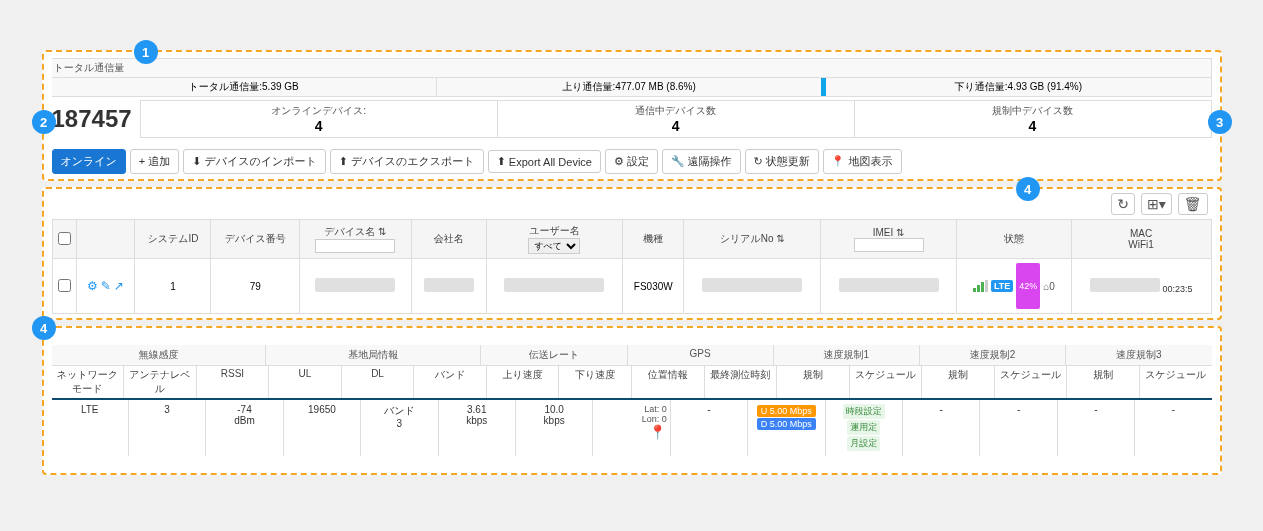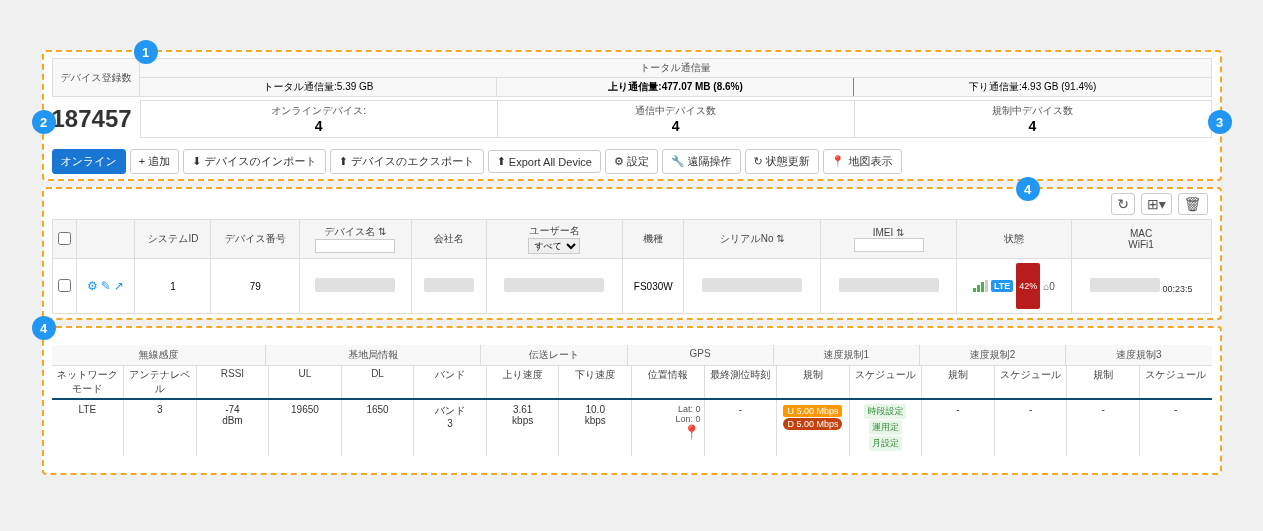--- a/index.html
+++ b/index.html
@@ -136,21 +136,21 @@
     }
     .lte-badge {
       background: #2196f3;
       color: #fff;
       font-size: 9px;
       padding: 1px 3px;
       border-radius: 2px;
       font-weight: bold;
     }
     .battery-badge {
-      background: #b91c1c;
+      background: #d946ef;
       color: #fff;
       font-size: 9px;
       padding: 18px 3px;
       border-radius: 2px;
     }
     .network-icon {
       font-size: 10px;
       color: #555;
     }
     .row-icons {
@@ -209,21 +209,21 @@
     .speed-badge {
       display: block;
       padding: 1px 4px;
       margin: 1px auto;
       border-radius: 2px;
       font-size: 9px;
       color: #fff;
       width: fit-content;
     }
     .speed-u { background: #ff9800; }
-    .speed-d { background: #c2410c; border-radius: 6px; }
+    .speed-d { background: #3b82f6; }
     .time-badge {
       display: inline-block;
       background: #e8f5e9;
       color: #388e3c;
       font-size: 9px;
       padding: 1px 3px;
       border-radius: 2px;
       margin-bottom: 1px;
     }
     .loc-icon { color: #e53935; font-size: 14px; }
@@ -236,28 +236,27 @@
   <div class="section-box" style="position:relative;">
 
     <div class="badge-circle" style="top:-12px; left:90px;">1</div>
 
     <div class="badge-circle" style="top:58px; left:-12px;">2</div>
 
     <div class="badge-circle" style="top:58px; right:-12px;">3</div>
 
     <div class="stats-section">
       <div style="display:flex; gap:0; margin-bottom:3px;">
-        <div style="border:1px solid #ddd; padding:3px 8px; font-size:10px; color:#555; background:#f8f8f8; white-space:nowrap; display:flex; align-items:center;">デバイス登録数</div>
         <div style="flex:1; border:1px solid #ddd; border-left:none; background:#f8f8f8;">
-          <div style="text-align:center; padding:2px; font-size:10px; color:#555; border-bottom:1px solid #ddd;">トータル通信量</div>
+          <div style="padding:2px; font-size:10px; color:#555; border-bottom:1px solid #ddd;">トータル通信量</div>
           <div style="display:flex;">
             <div style="flex:1; text-align:center; padding:2px 6px; border-right:1px solid #ddd; font-size:10px;">
               <span>トータル通信量:</span><span>5.39 GB</span>
             </div>
-            <div style="flex:1; text-align:center; padding:2px 6px; border-right:1px solid #0ea5e9; font-size:10px;font-weight:bold;">
+            <div style="flex:1; text-align:center; padding:2px 6px; border-right:5px solid #0ea5e9; font-size:10px;">
               <span>上り通信量:</span><span>477.07 MB (8.6%)</span>
             </div>
             <div style="flex:1; text-align:center; padding:2px 6px; font-size:10px;">
               <span>下り通信量:</span><span>4.93 GB (91.4%)</span>
             </div>
           </div>
         </div>
       </div>
       <div style="display:flex; align-items:center; gap:8px;">
         <div style="display:flex; align-items:center; gap:4px; padding:2px 0;">
@@ -427,21 +426,20 @@
         <div class="ds-cell" style="flex:1;">スケジュール</div>
         <div class="ds-cell" style="flex:1;">規制</div>
         <div class="ds-cell" style="flex:1;">スケジュール</div>
       </div>
 
       <div class="detail-data-row">
         <div class="dd-cell" style="flex:1;">LTE</div>
         <div class="dd-cell" style="flex:1;">3</div>
         <div class="dd-cell" style="flex:1;">-74<br>dBm</div>
         <div class="dd-cell" style="flex:1;">19650</div>
-        <div class="dd-cell" style="flex:1;">1650</div>
         <div class="dd-cell" style="flex:1;">バンド<br>3</div>
         <div class="dd-cell" style="flex:1;">3.61<br>kbps</div>
         <div class="dd-cell" style="flex:1;">10.0<br>kbps</div>
         <div class="dd-cell" style="flex:1;text-align:right;">
           <div style="font-size:9px; color:#555;">Lat: 0</div>
           <div style="font-size:9px; color:#555;">Lon: 0</div>
           <div class="loc-icon">📍</div>
         </div>
         <div class="dd-cell" style="flex:1;">-</div>
         <div class="dd-cell" style="flex:1;">

